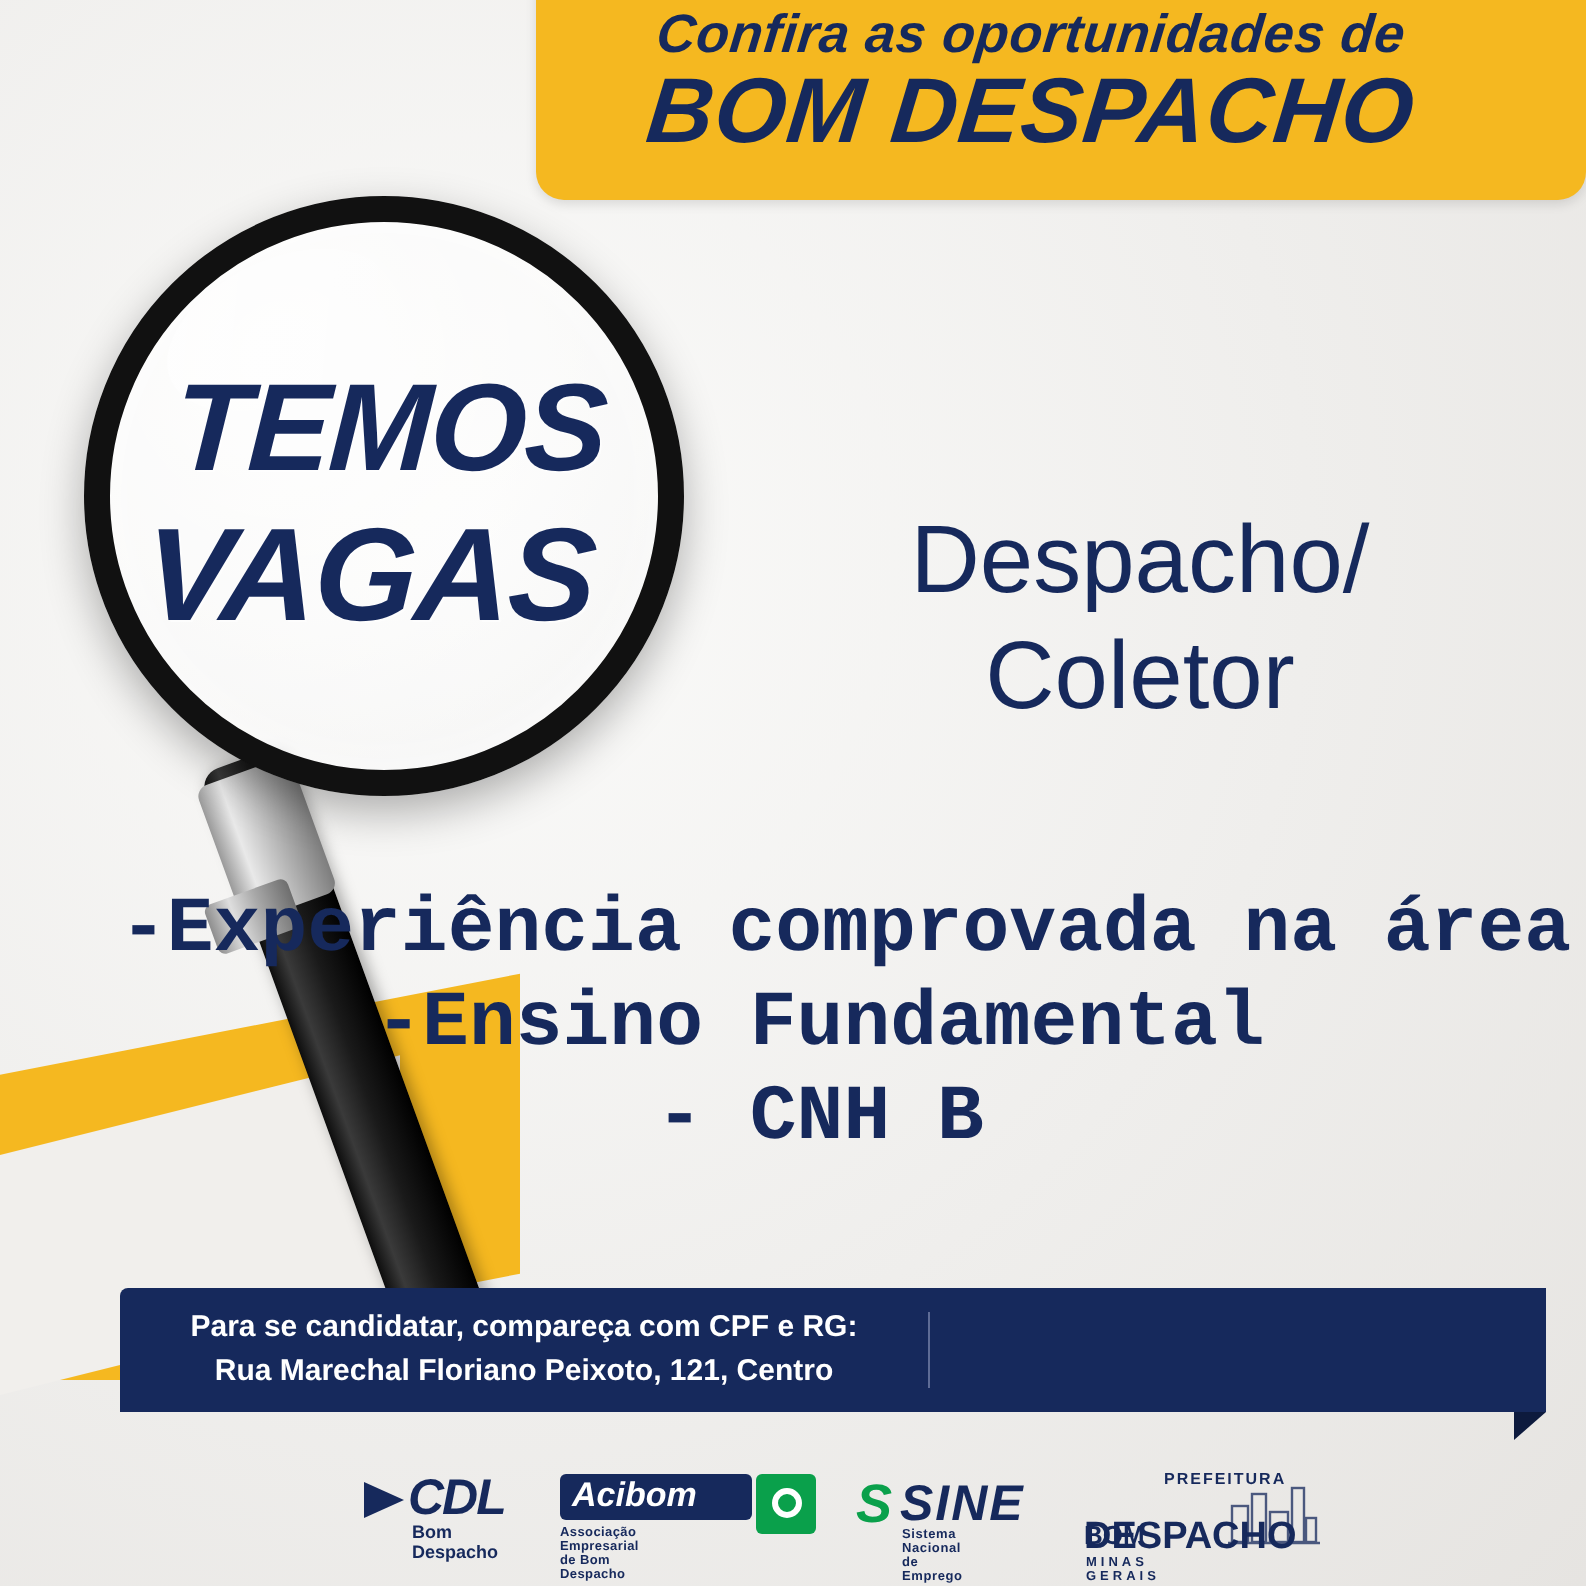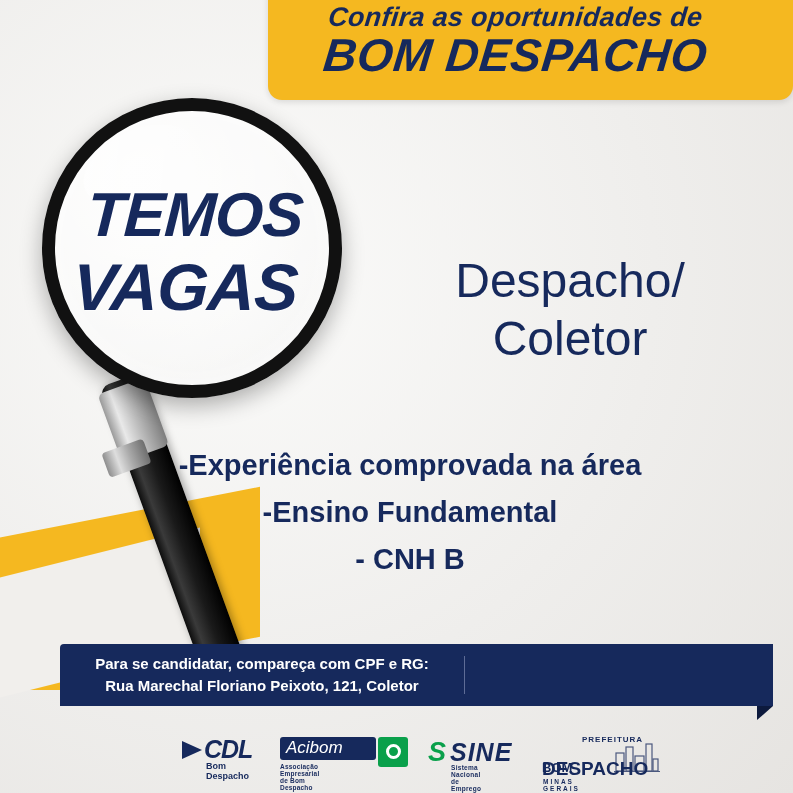--- a/index.html
+++ b/index.html
@@ -143,23 +143,24 @@
     font-weight:normal;
   }
   
   .reqs{
     position:absolute;left:60px;top:442px;width:700px;
     text-align:center;
   }
   .reqs .r{
     font-weight:bold;
     color:#16295c;
-    font-size:29px;
+    font-size:39px;
     line-height:47px;
     white-space:nowrap;
+    font-family:Liberation Mono, monospace;
   }
   
   .footer-bar{
     position:absolute;left:60px;top:644px;width:713px;height:62px;
     background:#16295c;
     border-top-left-radius:4px;
   }
   .footer-bar:after{
     content:"";
     position:absolute;right:-0px;bottom:-14px;
@@ -201,21 +202,21 @@
     font-size:9px;color:#16295c;font-weight:bold;
   }
   
   .logo-acibom{left:280px;top:0px;}
   .acibom-box{
     position:absolute;left:0;top:2px;width:96px;height:23px;
     background:#16295c;border-radius:3px;
   }
   .acibom-word{
     position:absolute;left:6px;top:3px;
-    color:#ffffff;font-size:17px;font-weight:normal;font-style:italic;
+    color:#ffffff;font-size:17px;font-weight:bold;font-style:italic;
   }
   .acibom-green{
     position:absolute;left:98px;top:2px;width:30px;height:30px;
     background:#0aa04b;border-radius:3px;
   }
   .acibom-gdot{
     position:absolute;left:106px;top:9px;width:15px;height:15px;
     border:3px solid #ffffff;border-radius:50%;box-sizing:border-box;
   }
   .acibom-sub{
@@ -290,21 +291,21 @@
 
   <div class="reqs">
     <div class="r">-Experiência comprovada na área</div>
     <div class="r">-Ensino Fundamental</div>
     <div class="r">- CNH B</div>
   </div>
 
   <div class="footer-bar">
     <div class="f-left">
       <div>Para se candidatar, compareça com CPF e RG:</div>
-      <div>Rua Marechal Floriano Peixoto, 121, Coletor</div>
+      <div>Rua Marechal Floriano Peixoto, 121, Centro</div>
     </div>
     <div class="f-div"></div>
   </div>
 
   <div class="logos">
 
     <div class="logo logo-cdl">
       <div class="cdl-tri"></div>
       <div class="cdl-text">CDL</div>
       <div class="cdl-sub">Bom Despacho</div>

